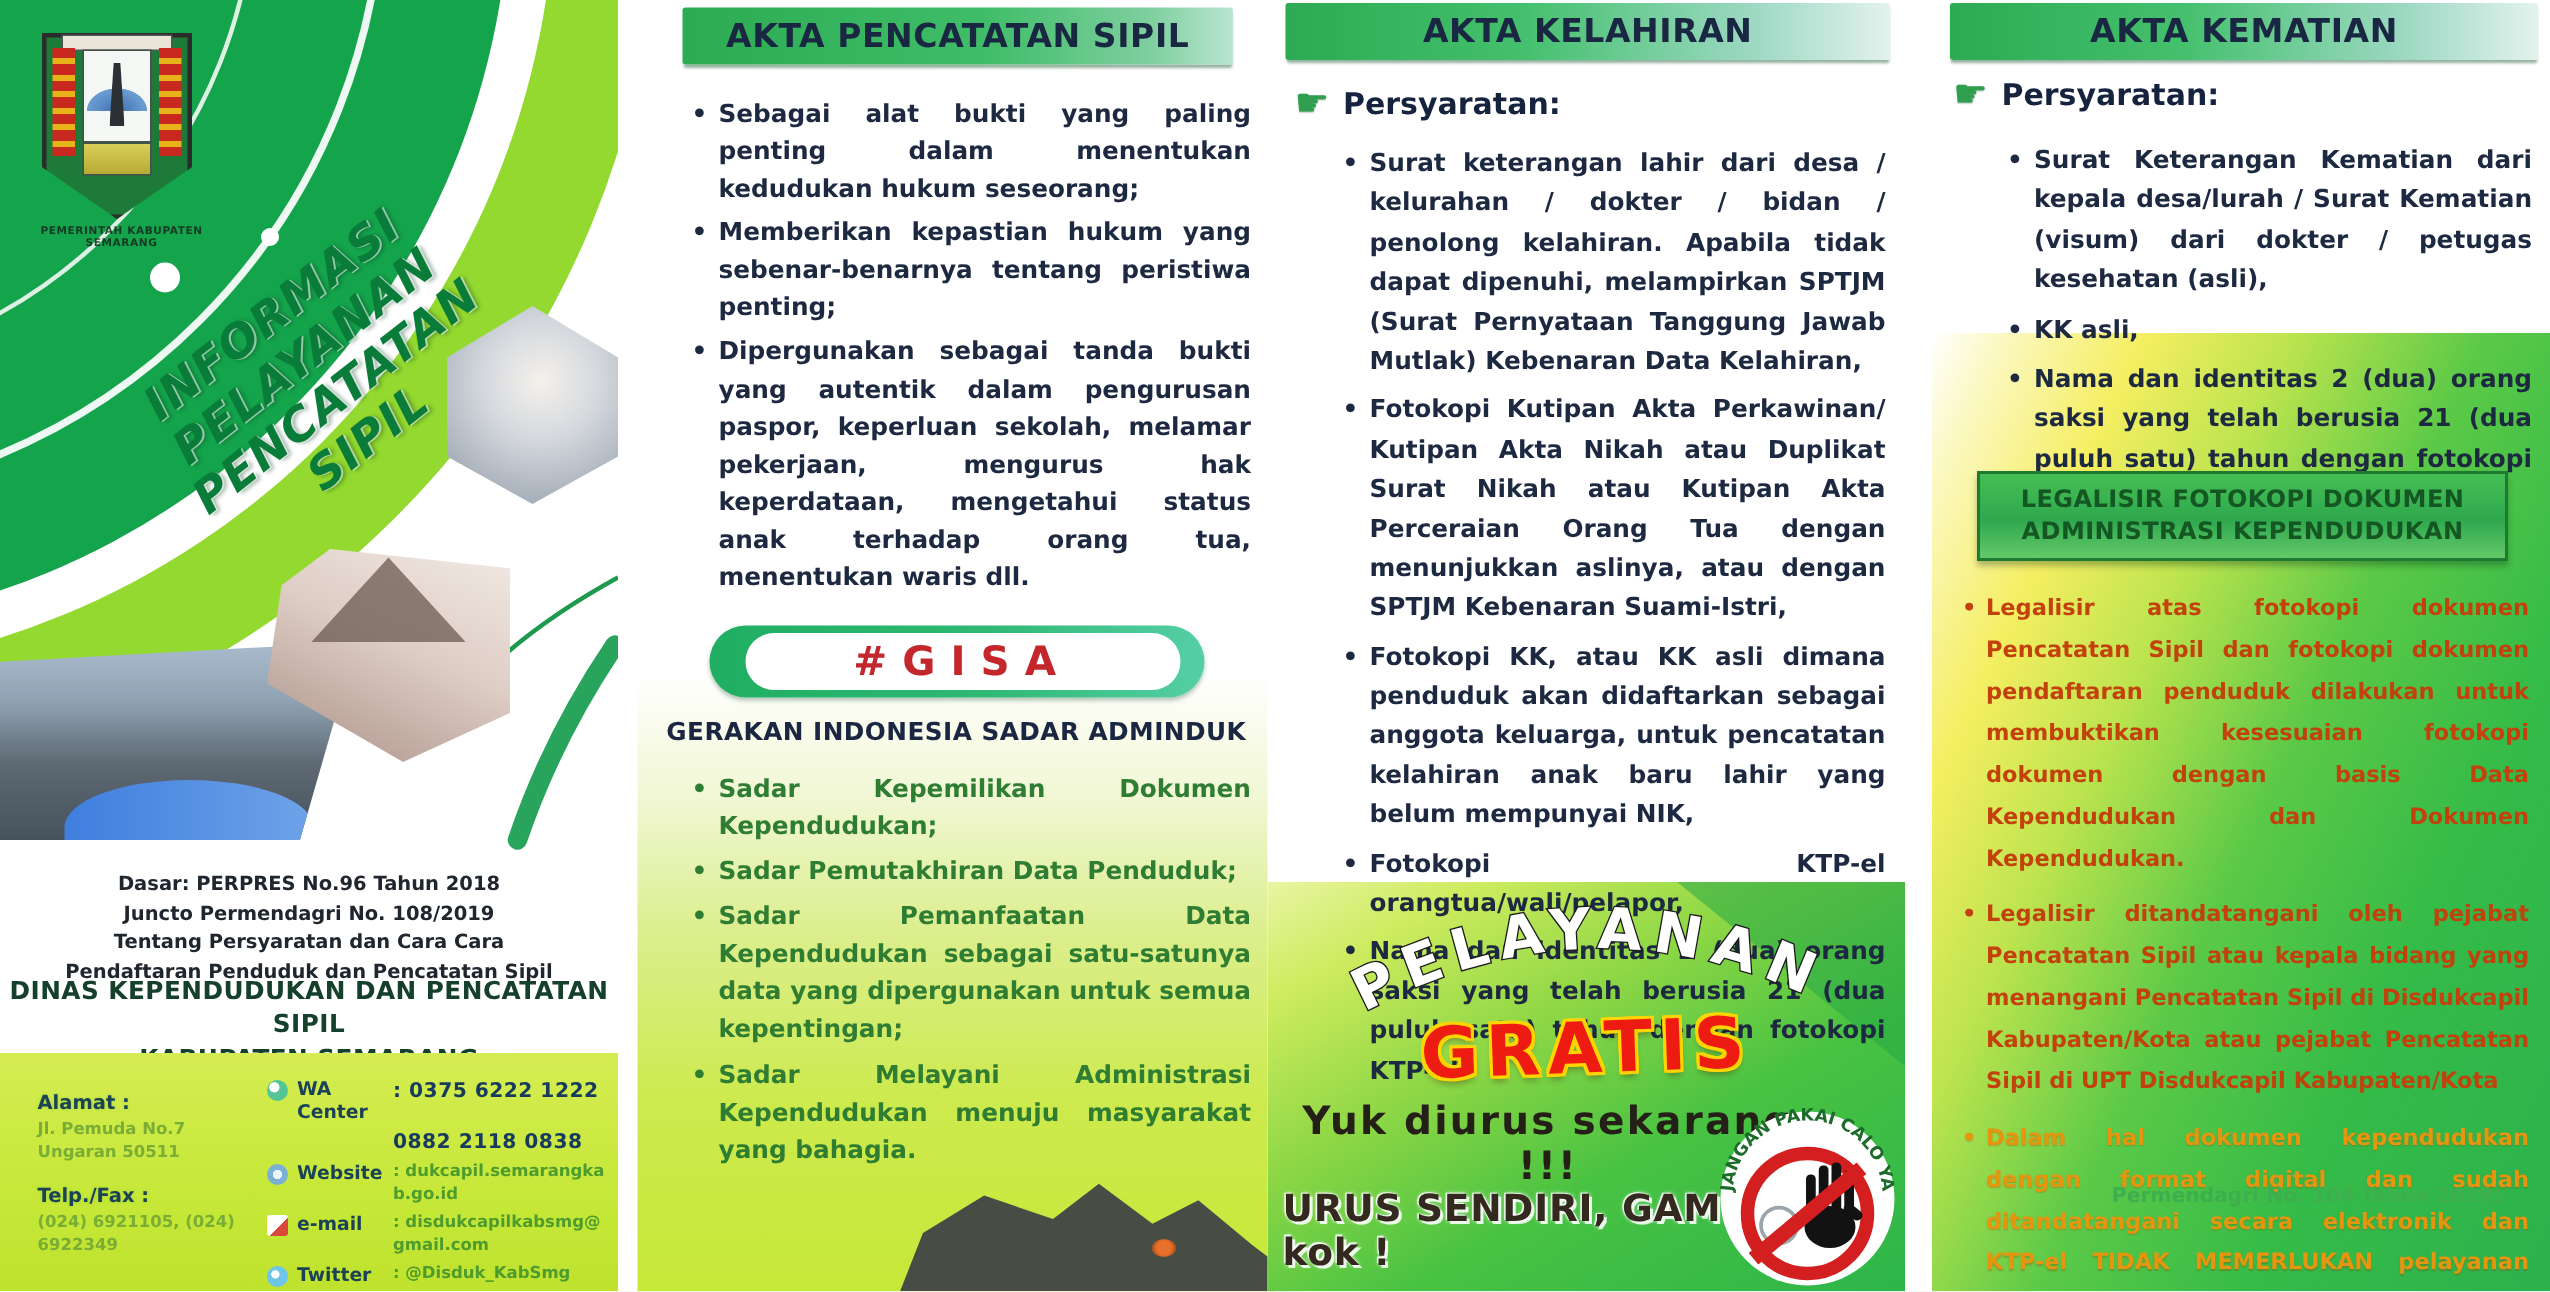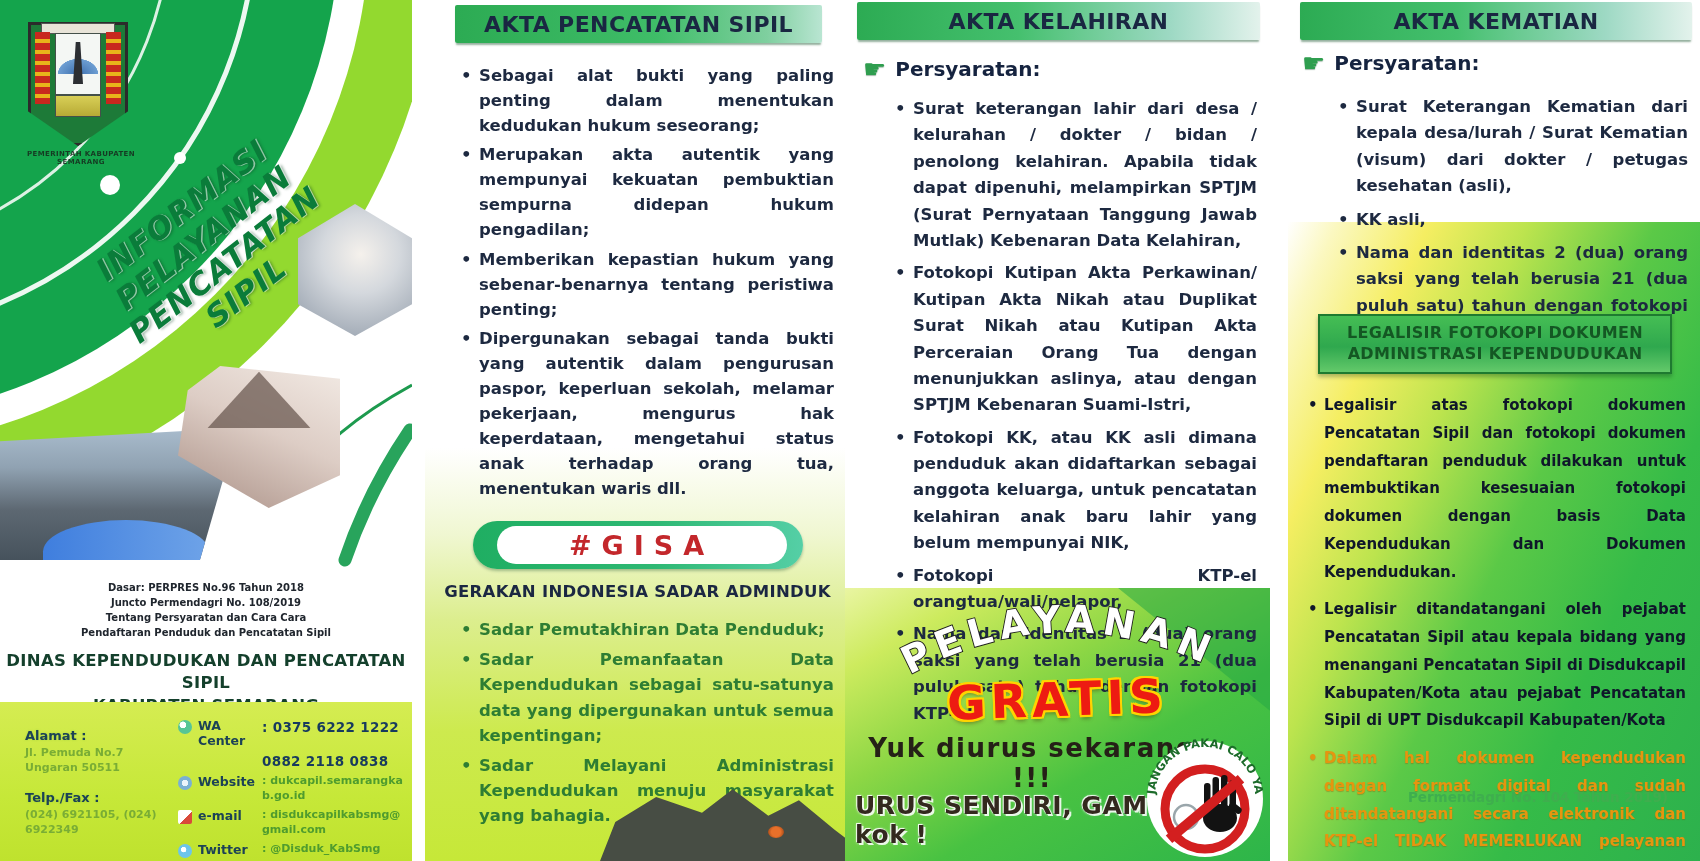--- a/index.html
+++ b/index.html
@@ -42,21 +42,21 @@
     background:linear-gradient(180deg,#d8cf57,#b7aa35);box-shadow:0 0 0 1px #44504a;}
   .emblem .banner{position:absolute;left:14%;top:2%;width:72%;height:7%;background:#e8e4d8;
     box-shadow:0 0 0 1px #555;}
   .emblem-caption{position:absolute;left:6px;top:150px;width:150px;text-align:center;
     font-size:7px;font-weight:700;color:#16281c;letter-spacing:.4px;filter:blur(.45px);opacity:.85;}
   .main-title{position:absolute;left:32px;top:182px;width:364px;
     transform:rotate(-38deg);text-align:center;font-weight:800;font-style:italic;
     color:#0a7c3a;font-size:31px;line-height:1.12;letter-spacing:1px;
     text-shadow:1px 1px 0 rgba(255,255,255,.55),2px 2px 3px rgba(0,60,25,.4);}
   .legal{position:absolute;left:20px;top:580px;width:372px;text-align:center;
-    font-size:10px;font-weight:700;color:#20262e;line-height:1.5;}
+    font-size:13px;font-weight:700;color:#20262e;line-height:1.5;}
   .dept{position:absolute;left:4px;top:650px;width:404px;text-align:center;
     font-size:16.5px;font-weight:800;color:#14402c;line-height:1.35;letter-spacing:.3px;}
   .contact{position:absolute;left:0;top:702px;width:412px;height:159px;
     background:linear-gradient(180deg,#d5ec52 0%,#c6e838 60%,#bfe22e 100%);}
   .contact .col-l{position:absolute;left:25px;top:26px;width:150px;}
   .contact .lbl{font-size:13px;font-weight:800;color:#1c4256;text-shadow:0 0 2px rgba(120,190,60,.5);}
   .contact .val{font-size:11px;font-weight:600;color:#79ad35;margin-top:3px;line-height:1.35;}
   .contact .gap{height:14px;}
   .contact .col-r{position:absolute;left:178px;top:16px;width:230px;}
   .crow{display:flex;align-items:flex-start;margin-bottom:4px;}
@@ -133,21 +133,21 @@
   .p4 .section-header{position:absolute;left:12px;right:8px;top:2px;}
   .p4 .persy{position:absolute;left:14px;top:50px;margin:0;}
   .p4 ul.main{position:absolute;left:46px;right:12px;top:94px;font-size:16.5px;line-height:1.6;}
   .p4 ul.main li{margin-bottom:7px;}
   .legalisir-box{position:absolute;left:30px;right:28px;top:314px;
     background:linear-gradient(180deg,#45be54 0%,#2fa84e 55%,#63c96a 100%);
     border:2px solid #1e7a30;box-shadow:0 3px 4px rgba(0,40,20,.3);
     text-align:center;padding:7px 4px;}
   .legalisir-box div{font-size:16px;font-weight:800;color:#145723;line-height:1.3;letter-spacing:.3px;}
   .p4 ul.leg{position:absolute;left:16px;right:14px;top:392px;font-size:15px;line-height:1.85;}
-  .p4 ul.leg li{color:#0f172a;margin-bottom:10px;padding-left:20px;}
+  .p4 ul.leg li{color:#c2410c;margin-bottom:10px;padding-left:20px;}
   .p4 ul.leg li.orange{color:#e6950f;font-weight:700;
     text-shadow:0 1px 1px rgba(150,70,0,.35);}
   .footnote{position:absolute;right:32px;bottom:56px;font-size:13.5px;font-weight:700;color:#3fae4e;}
 </style>
 </head>
 <body>
 
 <div class="sheet">
 
   <div class="panel p1">
@@ -234,29 +234,29 @@
           <span class="cval">: @Disduk_KabSmg</span>
         </div>
       </div>
     </div>
   </div>
 
   <div class="panel p2">
     <div class="section-header hdr-solid">AKTA PENCATATAN SIPIL</div>
     <ul class="bullets main">
       <li>Sebagai alat bukti yang paling penting dalam menentukan kedudukan hukum seseorang;</li>
-      <li>Merupakan akta autentik yang mempunyai kekuatan pembuktian sempurna didepan hukum pengadilan;</li>
       <li>Memberikan kepastian hukum yang sebenar-benarnya tentang peristiwa penting;</li>
       <li>Dipergunakan sebagai tanda bukti yang autentik dalam pengurusan paspor, keperluan sekolah, melamar pekerjaan, mengurus hak keperdataan, mengetahui status anak terhadap orang tua, menentukan waris dll.</li>
     </ul>
     <div class="gisa-pill">
       <div class="gisa-inner">#GISA</div>
     </div>
     <div class="gisa-title">GERAKAN INDONESIA SADAR ADMINDUK</div>
     <ul class="bullets green">
+      <li>Sadar Kepemilikan Dokumen Kependudukan;</li>
       <li>Sadar Pemutakhiran Data Penduduk;</li>
       <li>Sadar Pemanfaatan Data Kependudukan sebagai satu-satunya data yang dipergunakan untuk semua kepentingan;</li>
       <li>Sadar Melayani Administrasi Kependudukan menuju masyarakat yang bahagia.</li>
     </ul>
     <div class="photo-frag">
       <div class="spark"></div>
     </div>
   </div>
 
   <div class="panel p3">

